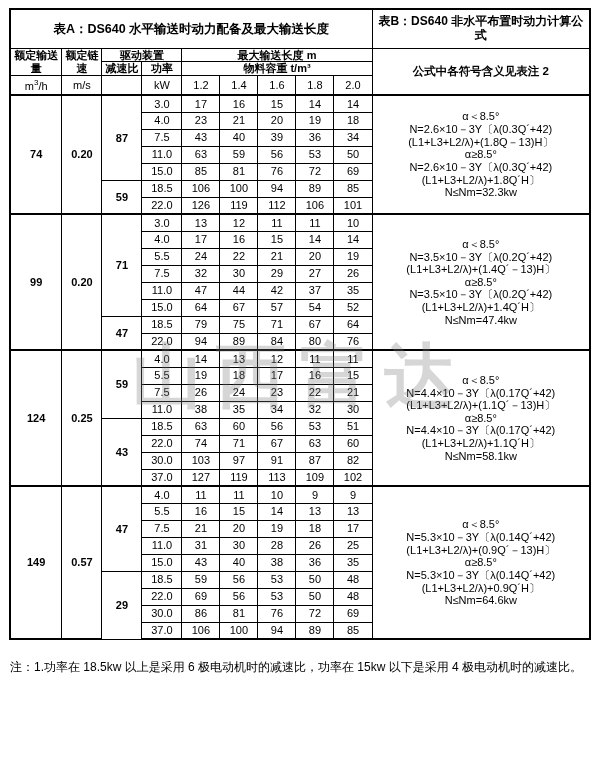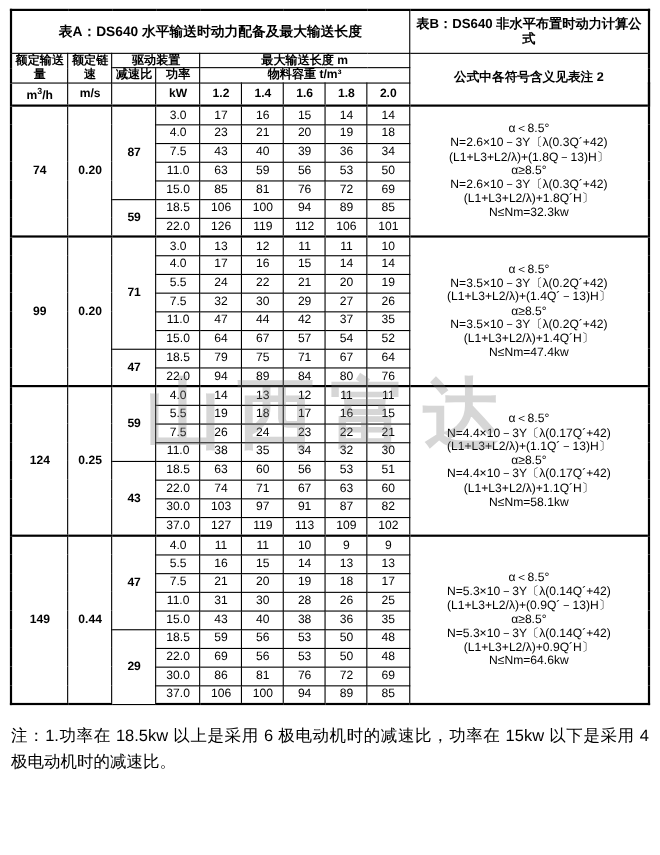--- a/index.html
+++ b/index.html
@@ -42,39 +42,39 @@
     border: 1px solid #000;
     text-align: center;
     vertical-align: middle;
     font-size: 11px;
     padding: 0;
     line-height: 1.15;
     background: transparent;
   }
   .hdr { font-weight: bold; font-size: 12px; padding: 3px 2px; }
   .hdr-small { font-weight: bold; font-size: 11px; padding: 2px 1px; }
-  .unit { font-size: 10px; font-weight: bold; }
+  .unit { font-size: 10px; font-weight: normal; }
   .datacell { height: 17px; font-size: 11px; }
   .formula {
     text-align: left;
     padding: 2px 4px;
     font-size: 10.5px;
     line-height: 1.35;
     vertical-align: top;
   }
   .formula div { white-space: nowrap; }
   .big { font-size: 12px; font-weight: bold; }
   .thick-top { border-top: 2px solid #000 !important; }
   .thick-bottom { border-bottom: 2px solid #000 !important; }
   .thick-left { border-left: 2px solid #000 !important; }
   .thick-right { border-right: 2px solid #000 !important; }
   .notes {
     width: 580px;
     margin: 6px auto 0 auto;
-    font-size: 15px;
+    font-size: 12px;
     line-height: 1.5;
     text-align: justify;
     position: relative;
     z-index: 2;
   }
   .notes p { margin: 0 0 2px 0; }
   sup { font-size: 8px; vertical-align: super; }
 </style>
 </head>
 <body>
@@ -343,21 +343,21 @@
         <tr>
           <td class="datacell">37.0</td>
           <td class="datacell">127</td>
           <td class="datacell">119</td>
           <td class="datacell">113</td>
           <td class="datacell">109</td>
           <td class="datacell">102</td>
         </tr>
         <tr>
           <td class="datacell big thick-left thick-top thick-bottom" rowspan="9">149</td>
-          <td class="datacell big thick-top thick-bottom" rowspan="9">0.44</td>
+          <td class="datacell big thick-top thick-bottom" rowspan="9">0.57</td>
           <td class="datacell big thick-top" rowspan="5">47</td>
           <td class="datacell thick-top">4.0</td>
           <td class="datacell thick-top">11</td>
           <td class="datacell thick-top">11</td>
           <td class="datacell thick-top">10</td>
           <td class="datacell thick-top">9</td>
           <td class="datacell thick-top">9</td>
           <td class="formula thick-right thick-top thick-bottom" rowspan="9">
             <div>α＜8.5°</div>
             <div>N=5.3×10－3Y〔λ(0.14Q´+42)</div>

